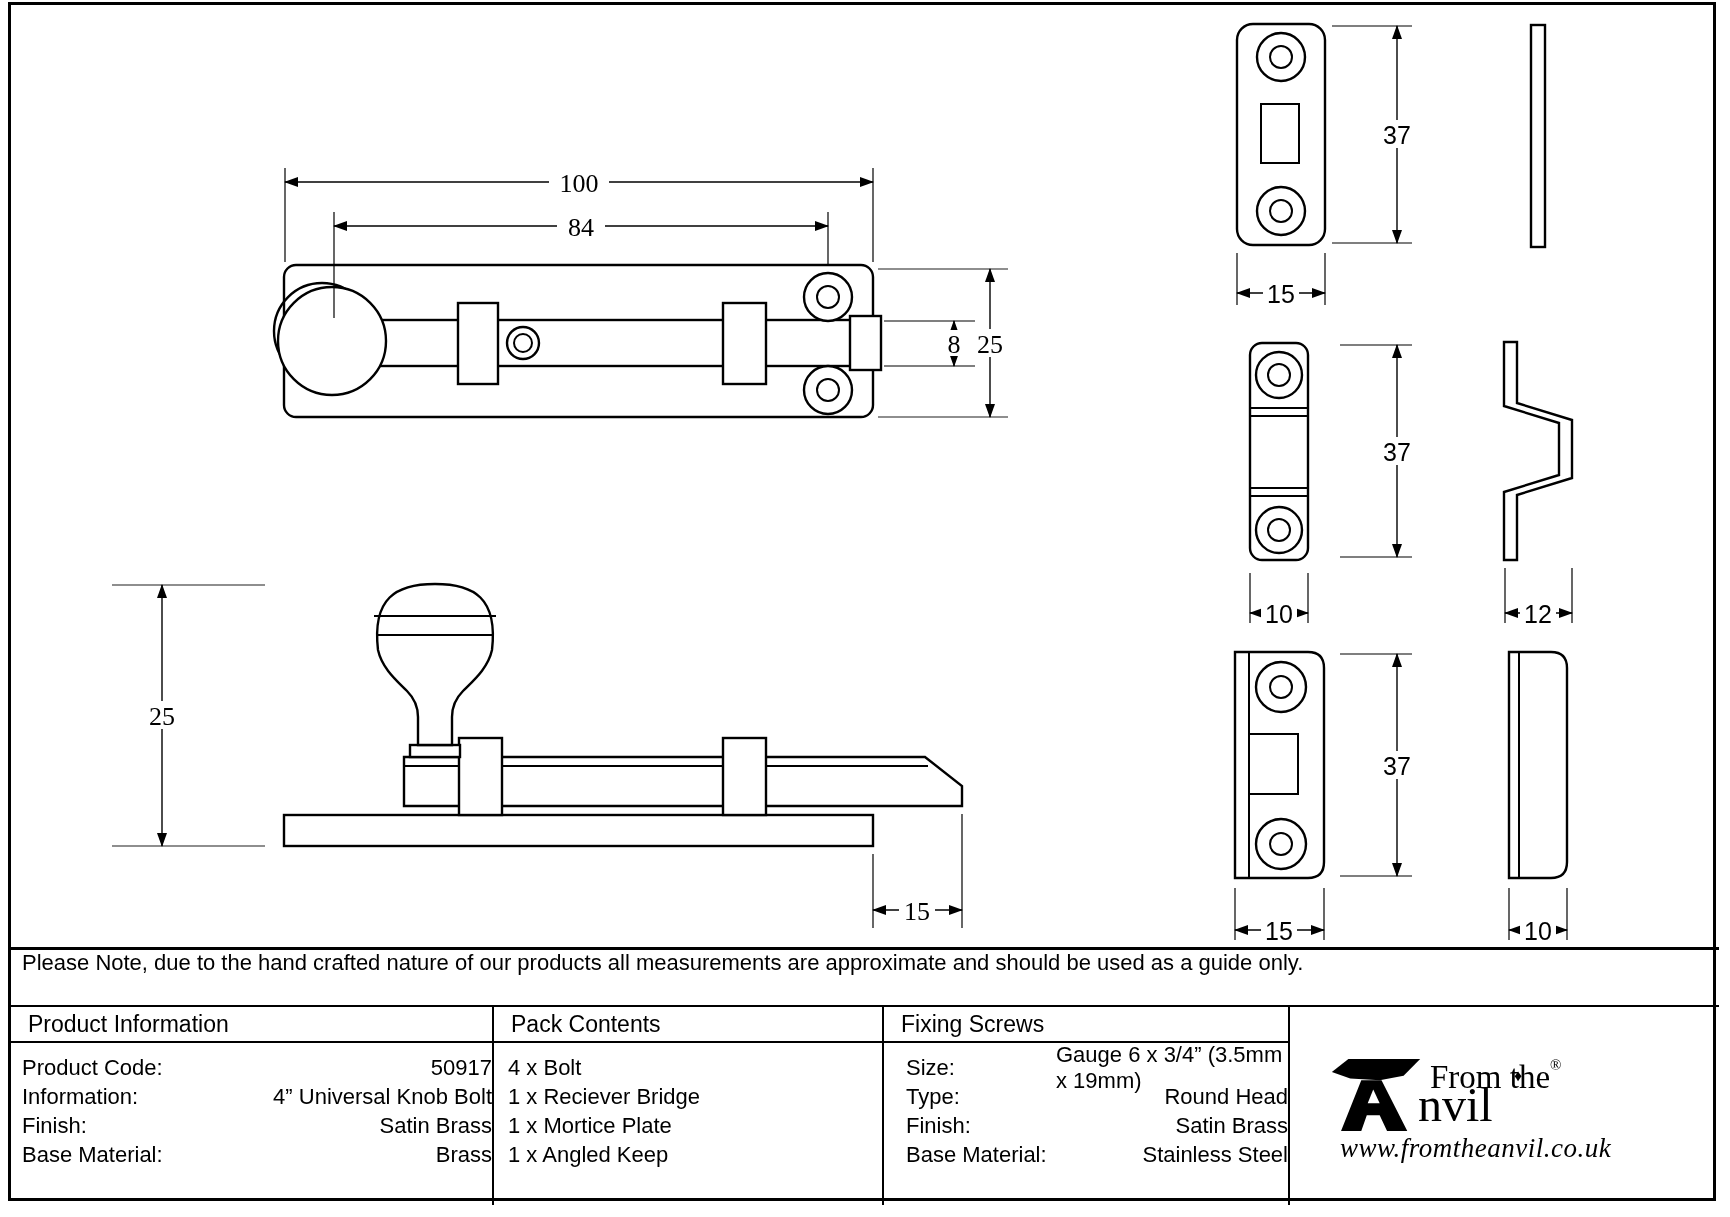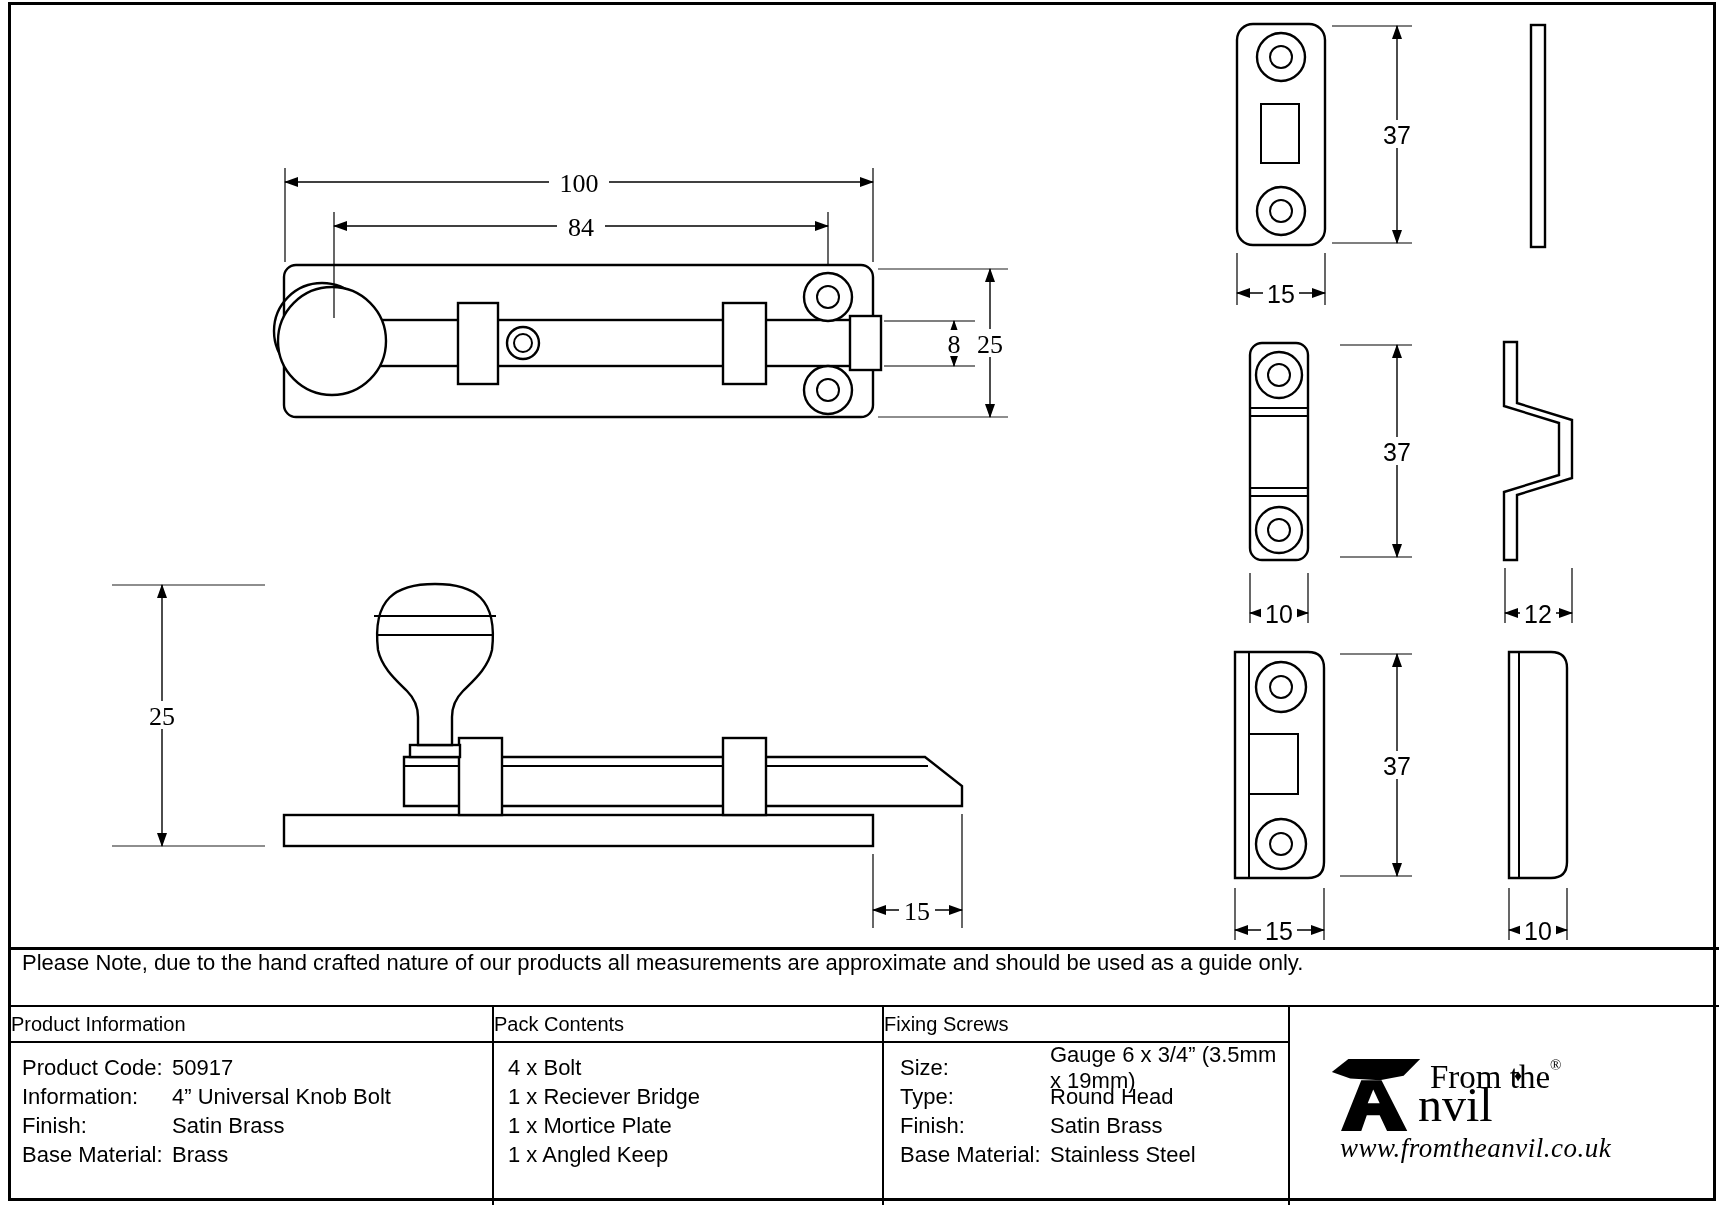--- a/index.html
+++ b/index.html
@@ -16,27 +16,27 @@
   .mask{fill:#fff;stroke:none;}
   text.dts{font-family:"Liberation Serif",serif;font-size:26px;text-anchor:middle;dominant-baseline:central;fill:#000;}
   text.dta{font-family:"Liberation Sans",sans-serif;font-size:25px;text-anchor:middle;dominant-baseline:central;fill:#000;}
   .note-bar{position:absolute;left:11px;top:947px;width:1708px;height:60px;box-sizing:border-box;
             border-top:3px solid #000;border-bottom:2px solid #000;display:flex;
             padding-left:11px;font-size:22px;}
   .spec-table{position:absolute;left:11px;top:1007px;width:1708px;height:198px;display:flex;box-sizing:border-box;}
   .col{box-sizing:border-box;border-right:2px solid #000;}
   .col.last{border-right:none;position:relative;}
   .col .hd{height:36px;box-sizing:border-box;border-bottom:2px solid #000;display:flex;align-items:center;
-           padding-left:0;font-size:20px;}
+           padding-left:17px;font-size:23px;}
   .col .bd{padding-top:10px;font-size:22px;}
-  .kv{display:flex;height:29px;align-items:center;}
+  .kv{display:flex;height:29px;align-items:center;justify-content:space-between;}
   .kv .k{width:150px;flex:0 0 150px;}
   .pc-item{height:29px;display:flex;align-items:center;padding-left:14px;}
   .c1 .kv{padding-left:11px;}
-  .c3 .kv{padding-left:16px;}
+  .c3 .kv{padding-left:22px;}
   .c3 .kv .k{width:150px;flex:0 0 150px;}
   .logo-icon{position:absolute;left:40px;top:50px;}
   .logo-from{position:absolute;left:140px;top:52px;font-family:"Liberation Serif",serif;font-size:33px;}
   .logo-diamond{position:absolute;left:224px;top:60px;font-size:16px;}
   .logo-name{position:absolute;left:128px;top:66px;font-family:"Liberation Serif",serif;font-size:48px;line-height:64px;}
   .logo-reg{position:absolute;left:260px;top:50px;font-family:"Liberation Serif",serif;font-size:15px;}
   .logo-web{position:absolute;left:50px;top:126px;font-family:"Liberation Serif",serif;font-style:italic;
             font-size:27px;letter-spacing:0.5px;}
 </style>
 </head>

